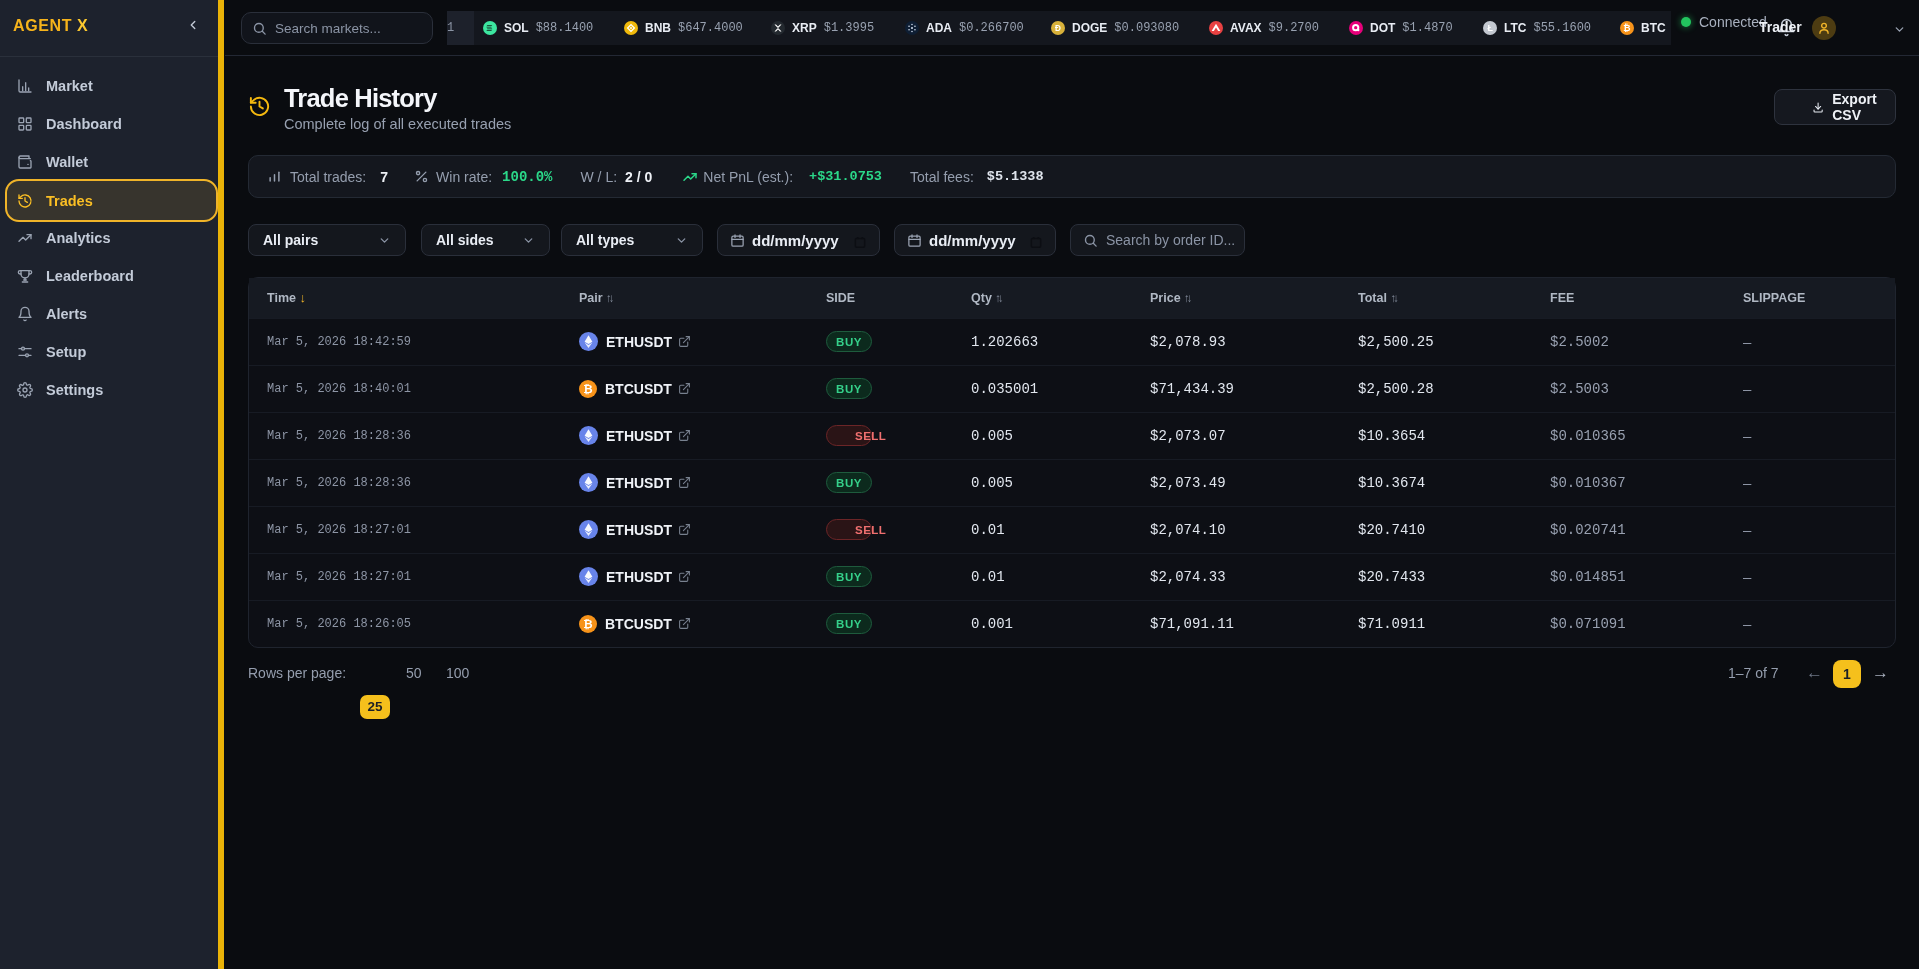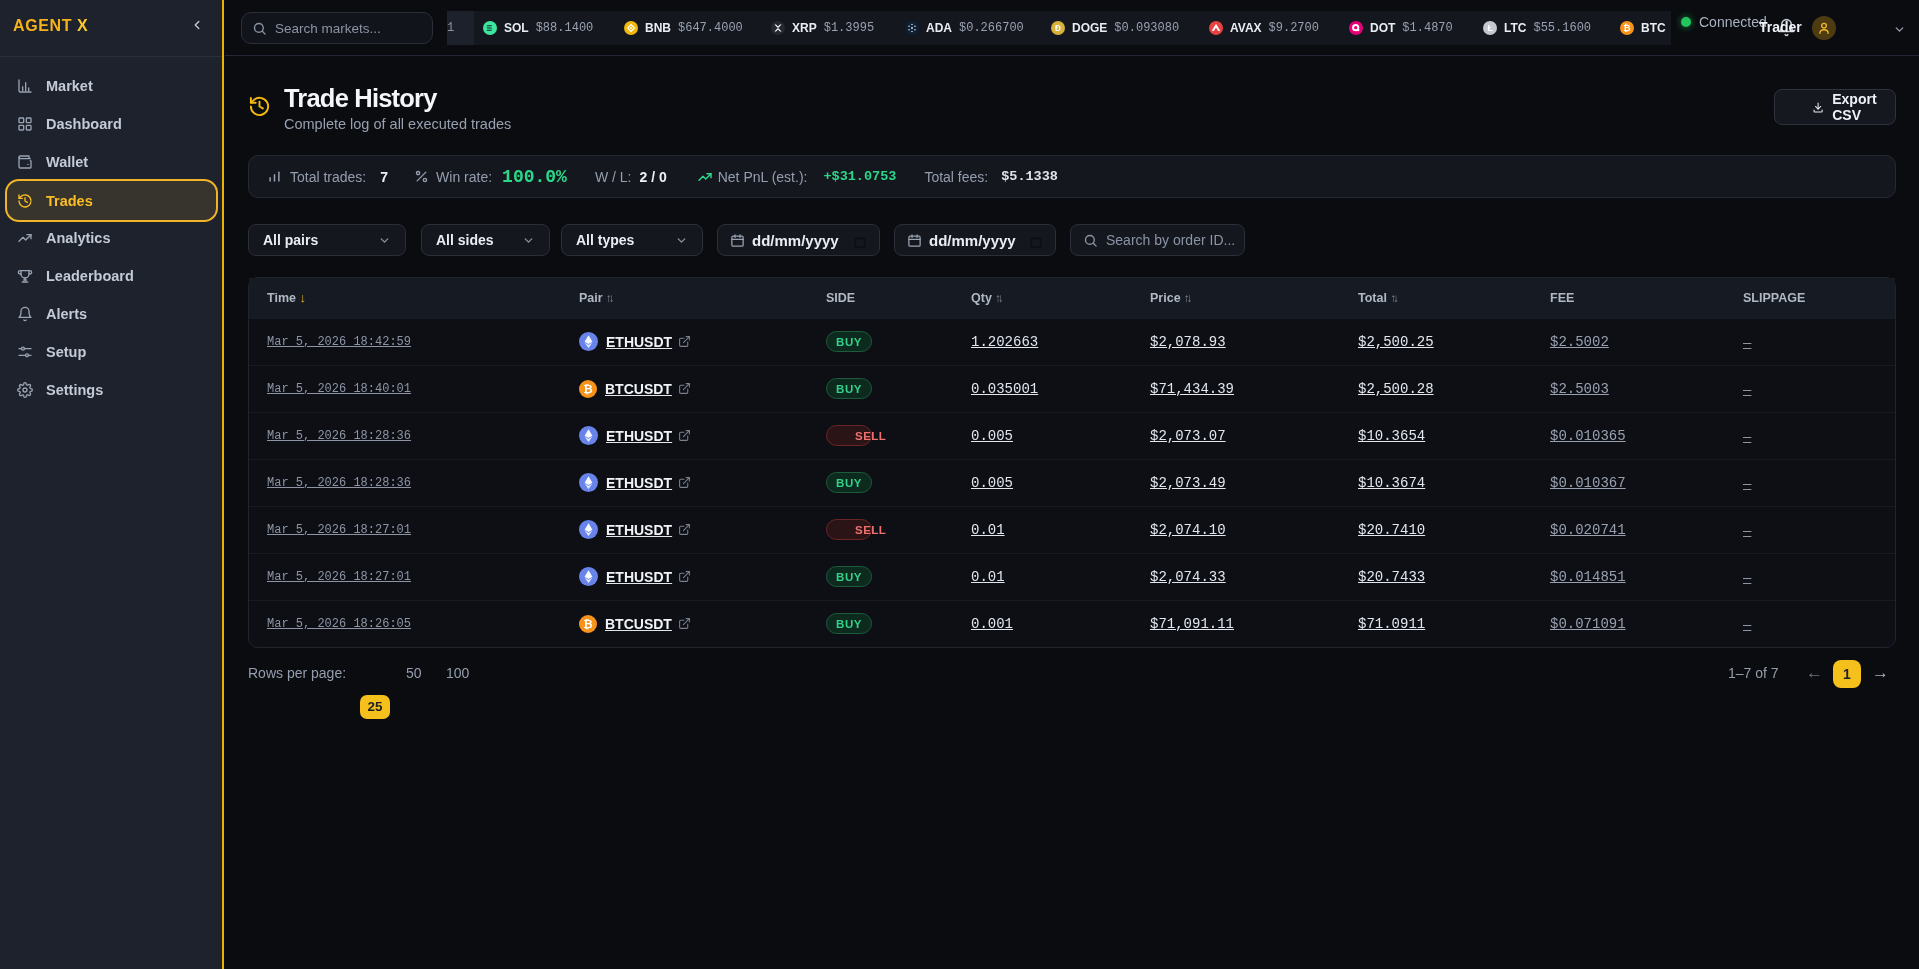--- a/index.html
+++ b/index.html
@@ -1,19 +1,19 @@
 <!DOCTYPE html>
 <html><head>
 <meta charset="utf-8">
 <style>
 *{margin:0;padding:0;box-sizing:border-box;}
 html,body{width:1919px;height:969px;background:#0a0c10;font-family:"Liberation Sans",sans-serif;overflow:hidden;position:relative;}
 .mono{font-family:"Liberation Mono",monospace;}
 
-.sidebar{position:absolute;left:0;top:0;width:224px;height:969px;background:#1d222d;border-right:2px solid #eab308;}
+.sidebar{position:absolute;left:0;top:0;width:224px;height:969px;background:#1d222d;border-right:6px solid #eab308;}
 .sidehead{position:absolute;left:0;top:0;width:100%;height:57px;border-bottom:1px solid #2a303b;}
 .logo{position:absolute;left:13px;top:17px;font-size:16px;font-weight:bold;letter-spacing:0.6px;color:#f6b31b;}
 .logo .x{color:#fbc82f;}
 .collapse{position:absolute;right:18px;top:18px;color:#c3cad6;}
 .nav{position:absolute;top:67px;left:0;width:100%;}
 .navitem{position:absolute;left:5px;width:213px;height:38px;color:#c3cbd8;font-size:14.5px;font-weight:bold;display:flex;align-items:center;}
 .navitem svg{position:absolute;left:12px;width:16px;height:16px;stroke:#9aa3b2;}
 .navitem span{position:absolute;left:41px;}
 .navitem.active{border:2px solid #f0b429;border-radius:14px;background:rgba(243,186,47,0.12);color:#fbbf24;height:43px;margin-top:-2px;}
 .navitem.active svg{stroke:#fbbf24;left:10px;}
@@ -44,21 +44,21 @@
 .stats b.w{color:#eef1f6;}
 .grn{color:#2bd889;}
 
 .fbox{position:absolute;top:224px;height:32px;background:#14171d;border:1px solid #2a2f3a;border-radius:8px;color:#e9edf4;font-size:14px;font-weight:bold;display:flex;align-items:center;}
 
 .tablewrap{position:absolute;left:248px;top:277px;width:1648px;border:1px solid #1f242e;border-radius:10px;background:#0d0f15;}
 table{border-collapse:collapse;table-layout:fixed;width:100%;}
 thead tr{height:40px;background:#161a22;}
 thead th{text-align:left;padding-left:18px;font-size:12.5px;color:#b0b8c4;font-weight:bold;}
 tbody tr{height:47px;border-top:1px solid #171b24;}
-tbody td{padding-left:18px;font-size:14px;color:#e2e7ef;font-family:"Liberation Mono",monospace;text-decoration:underline;}
+tbody td{padding-left:18px;font-size:14px;color:#e2e7ef;font-family:"Liberation Mono",monospace;}
 td.time{font-size:12px;color:#8d95a5;}
 td.fee{color:#98a0b0;}
 td.slip{color:#8d95a5;font-family:"Liberation Sans",sans-serif;font-size:15px;}
 .paircell{display:flex;align-items:center;gap:8px;font-family:"Liberation Sans",sans-serif;}
 .paircell b{color:#f0f3f8;font-size:14px;}
 .pill{display:inline-block;width:46px;height:21px;line-height:21px;text-align:center;border-radius:11px;font-size:11.5px;font-weight:bold;letter-spacing:.5px;font-family:"Liberation Sans",sans-serif;}
 .buy{color:#35d08a;background:#0c2a1d;border:1px solid #1e5b3d;}
 .sell{color:#f07070;background:#2a1416;border:1px solid #6c2527;padding-left:28px;}
 
 .pag{position:absolute;left:248px;top:660px;width:1648px;height:28px;font-size:14px;color:#959eae;}
@@ -293,21 +293,21 @@
       <line x1="19" y1="5" x2="19" y2="19"></line>
     </svg>
 <span style="margin-left:8px">Total trades:</span>
     <b class="w" style="margin-left:14px">7</b>
 <svg style="margin-left:26px" width="15" height="15" viewBox="0 0 24 24" fill="none" stroke="#959eae" stroke-width="2.2" stroke-linecap="round">
       <line x1="19" y1="5" x2="5" y2="19"></line>
       <circle cx="6.5" cy="6.5" r="2.6"></circle>
       <circle cx="17.5" cy="17.5" r="2.6"></circle>
     </svg>
 <span style="margin-left:7px">Win rate:</span>
-    <b class="grn mono" style="margin-left:10px;font-size:18px">100.0%</b>
+    <b class="grn mono" style="margin-left:10px;font-size:14px">100.0%</b>
 <span style="margin-left:28px">W / L:</span>
     <b class="w" style="margin-left:8px">2 / 0</b>
 <svg style="margin-left:30px" width="16" height="16" viewBox="0 0 24 24" fill="none" stroke="#2bd889" stroke-width="2.2" stroke-linecap="round" stroke-linejoin="round">
       <polyline points="3 17 9 11 13 15 21 7"></polyline>
       <polyline points="15 7 21 7 21 13"></polyline>
     </svg>
 <span style="margin-left:5px">Net PnL (est.):</span>
     <b class="grn mono" style="margin-left:16px;font-size:13.5px">+$31.0753</b>
 <span style="margin-left:28px">Total fees:</span>
     <b class="mono" style="margin-left:13px;font-size:13.5px;color:#dfe4ec">$5.1338</b>

